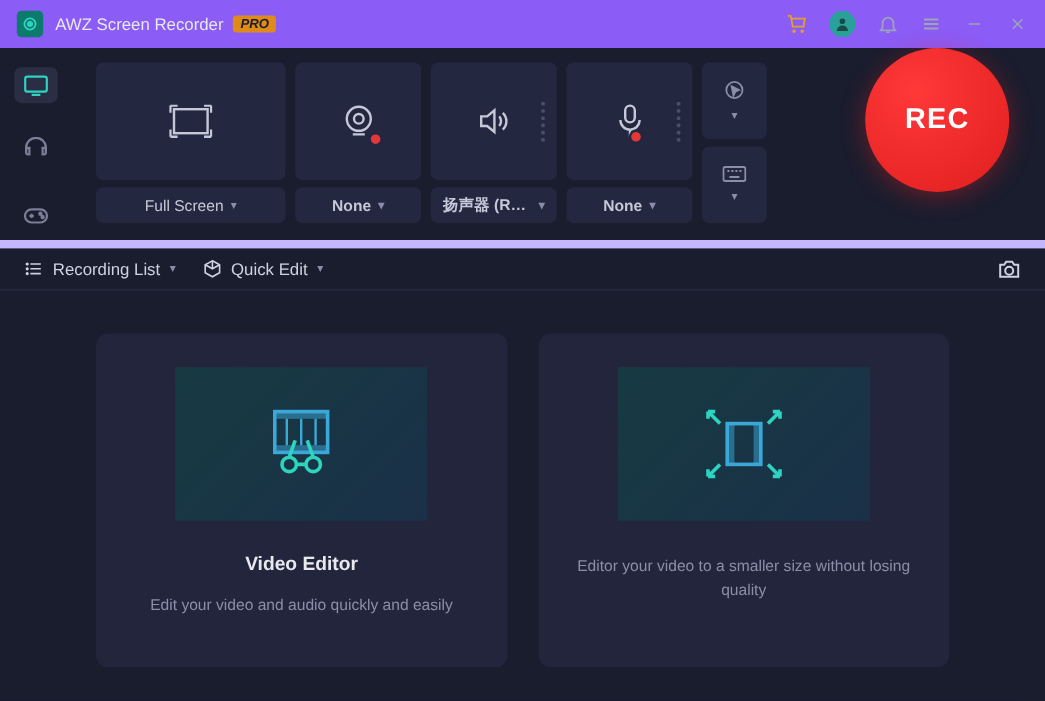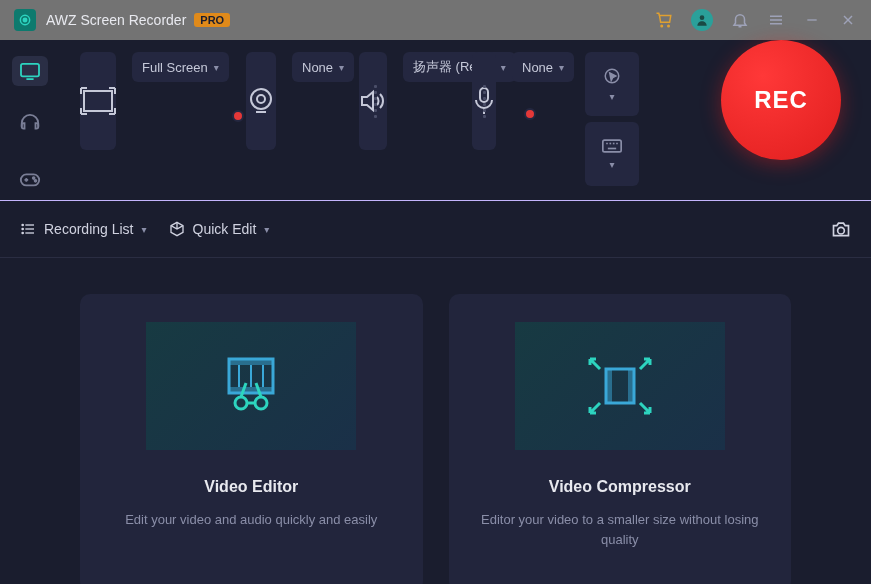--- a/index.html
+++ b/index.html
@@ -9,34 +9,34 @@
       background: #1a1d2e;
       font-family: -apple-system, BlinkMacSystemFont, "Segoe UI", Arial, sans-serif;
       color: #e0e2ea;
       overflow: hidden;
     }
     .titlebar {
       height: 40px;
       display: flex;
       align-items: center;
       padding: 0 14px;
-      background: #737373;
+      background: #8b5cf6;
     }
     .logo {
       width: 22px; height: 22px;
       background: #0d7a6e;
       border-radius: 4px;
       display: flex; align-items: center; justify-content: center;
       margin-right: 10px;
     }
     .title-text { font-size: 14px; font-weight: 500; color: #e8e9ef; }
     .pro-badge {
       margin-left: 8px; padding: 1px 6px;
       background: #e08a1a; color: #1a1d2e;
-      border-radius: 3px; font-size: 11px; font-weight: 700;
+      border-radius: 3px; font-size: 11px; font-weight: 700; font-style: italic;
     }
     .titlebar-spacer { flex: 1; }
     .titlebar-icons { display: flex; align-items: center; gap: 18px; }
     .tb-icon { width: 18px; height: 18px; display: flex; align-items: center; justify-content: center; cursor: pointer; color: #9ea2b8; }
     .tb-icon.cart { color: #e0a030; }
     .tb-icon.avatar { width: 22px; height: 22px; border-radius: 50%; background: #2aa09a; }
     
     .main-row {
       display: flex;
       height: 160px;
@@ -60,23 +60,24 @@
     
     .controls-area {
       flex: 1;
       display: flex;
       gap: 8px;
       padding: 12px 8px 0 20px;
     }
     .ctrl-block {
       width: 158px;
       display: flex;
-      gap: 16px;
-    }
-    .ctrl-block.narrow { width: 105px; }
+      flex-direction: column;
+      gap: 6px;
+    }
+    .ctrl-block.narrow { width: 105px; font-weight: bold; }
     .ctrl-top {
       height: 98px;
       background: #242740;
       border-radius: 6px;
       display: flex; align-items: center; justify-content: center;
       position: relative;
     }
     .ctrl-drop {
       height: 30px;
       background: #242740;
@@ -118,25 +119,25 @@
     .rec-btn {
       width: 120px; height: 120px; border-radius: 50%;
       background: radial-gradient(circle at 35% 30%, #ff3838, #e01e1e);
       display: flex; align-items: center; justify-content: center;
       cursor: pointer;
       box-shadow: 0 4px 20px rgba(224,30,30,0.4);
     }
     .rec-text { font-size: 24px; font-weight: 700; color: #fff; letter-spacing: 1px; }
     
     .toolbar2 {
-      height: 58px;
+      height: 42px;
       display: flex; align-items: center;
       padding: 0 20px;
       gap: 22px;
-      border-top: 1px solid #c4b5fd;
+      border-top: 7px solid #c4b5fd;
       border-bottom: 1px solid #2a2d42;
     }
     .tb2-item { display: flex; align-items: center; gap: 8px; font-size: 14px; color: #d0d2e0; cursor: pointer; }
     .tb2-spacer { flex: 1; }
     
     .cards-area {
       display: flex;
       gap: 26px;
       padding: 36px 80px 0;
     }
@@ -396,16 +397,15 @@
       <svg width="80" height="70" viewBox="0 0 80 70">
           <rect x="26" y="18" width="28" height="34" fill="none" stroke="#3aa8d8" stroke-width="3"></rect>
           <rect x="26" y="18" width="6" height="34" fill="#3aa8d8" opacity="0.5"></rect>
           <rect x="48" y="18" width="6" height="34" fill="#3aa8d8" opacity="0.5"></rect>
           <path d="M10 8l10 10M10 8v6M10 8h6" stroke="#2dd4bf" stroke-width="3" fill="none"></path>
           <path d="M70 8l-10 10M70 8v6M70 8h-6" stroke="#2dd4bf" stroke-width="3" fill="none"></path>
           <path d="M10 62l10-10M10 62v-6M10 62h6" stroke="#2dd4bf" stroke-width="3" fill="none"></path>
           <path d="M70 62l-10-10M70 62v-6M70 62h-6" stroke="#2dd4bf" stroke-width="3" fill="none"></path>
         </svg>
     </div>
-    <div class="card-title">Video Compressor</div>
     <div class="card-desc">Editor your video to a smaller size without losing quality</div>
   </div>
 </div>
 
 </body></html>

